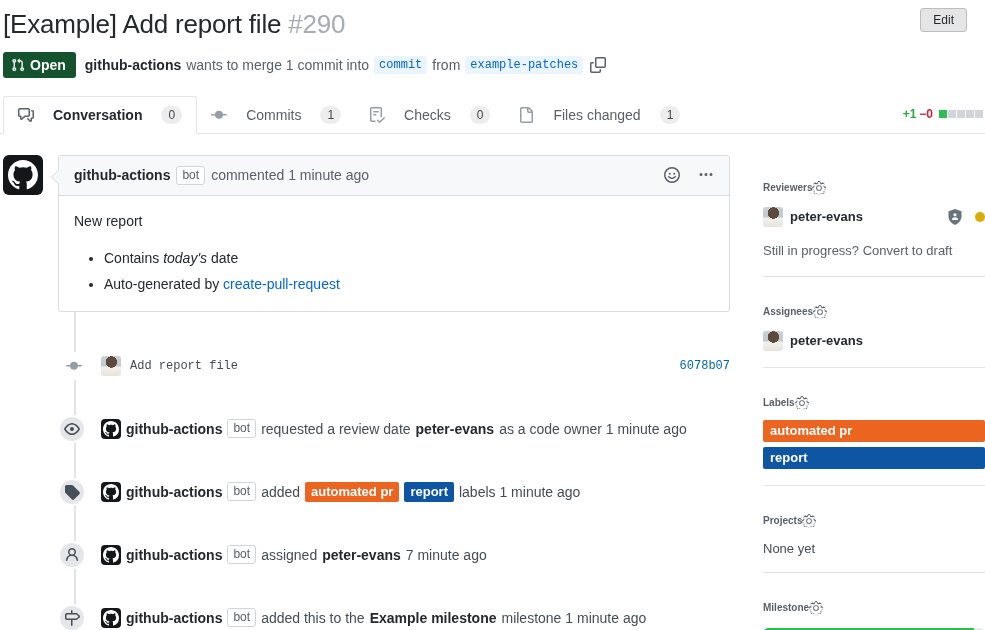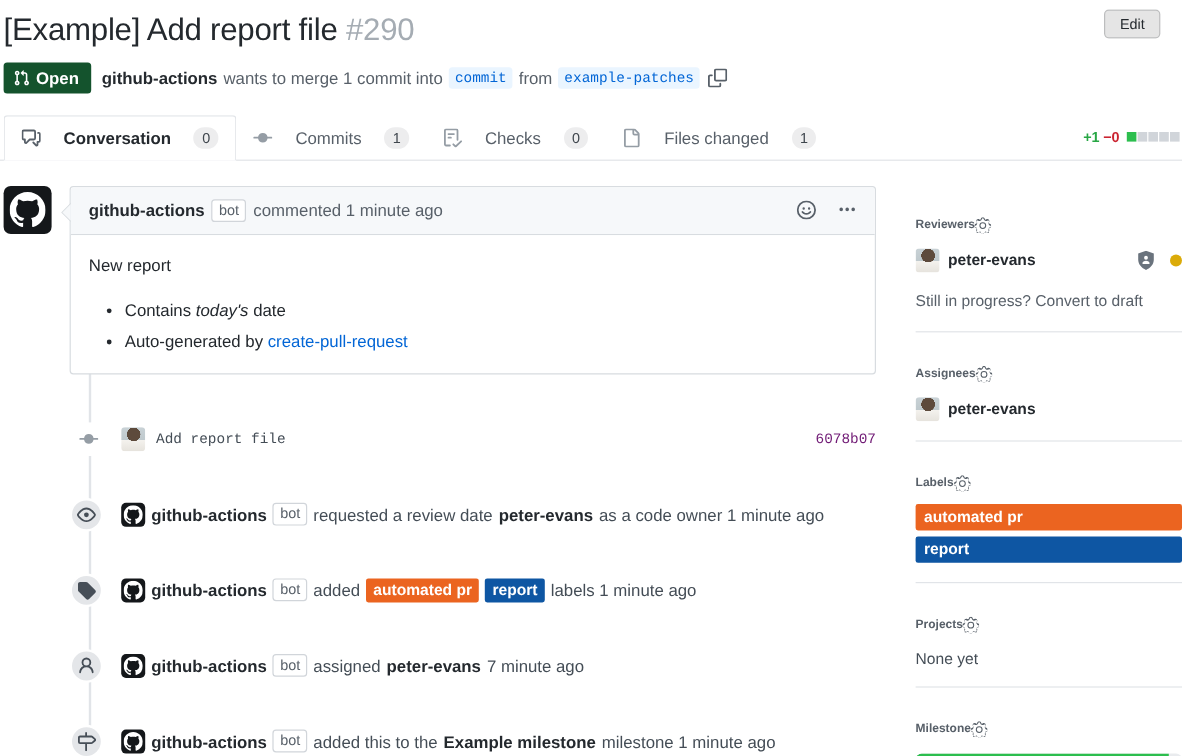--- a/index.html
+++ b/index.html
@@ -111,21 +111,21 @@
   .md-link { color:#0366d6; text-decoration:none; cursor:pointer; }
 
   
   .commit-row {
     display:flex; align-items:center; margin:40px 0 0 63px; position:relative; z-index:1;
     font-family:"Liberation Mono","DejaVu Sans Mono",monospace; font-size:12px; color:#444d56;
   }
   .commit-icon { color:#959da5; background:#fff; padding:6px 0; flex:none; }
   .commit-row .avatar-photo { margin-left:19px; }
   .commit-msg { margin-left:9px; cursor:pointer; }
-  .commit-sha { margin-left:auto; cursor:pointer; color:#701a75; }
+  .commit-sha { margin-left:auto; cursor:pointer; color:#0369a1; }
 
   
   .event-row { display:flex; align-items:center; margin-top:35px; position:relative; z-index:1; color:#444d56; }
   .event-badge {
     width:28px; height:28px; border-radius:50%; background:#e4e6e9; border:2px solid #fff;
     display:flex; align-items:center; justify-content:center; margin-left:55px;
     color:#464e57; flex:none;
   }
   .event-body { display:flex; align-items:center; gap:5px; margin-left:15px; flex:1; line-height:20px; }
   .event-bold { font-weight:600; color:#24292e; cursor:pointer; }

